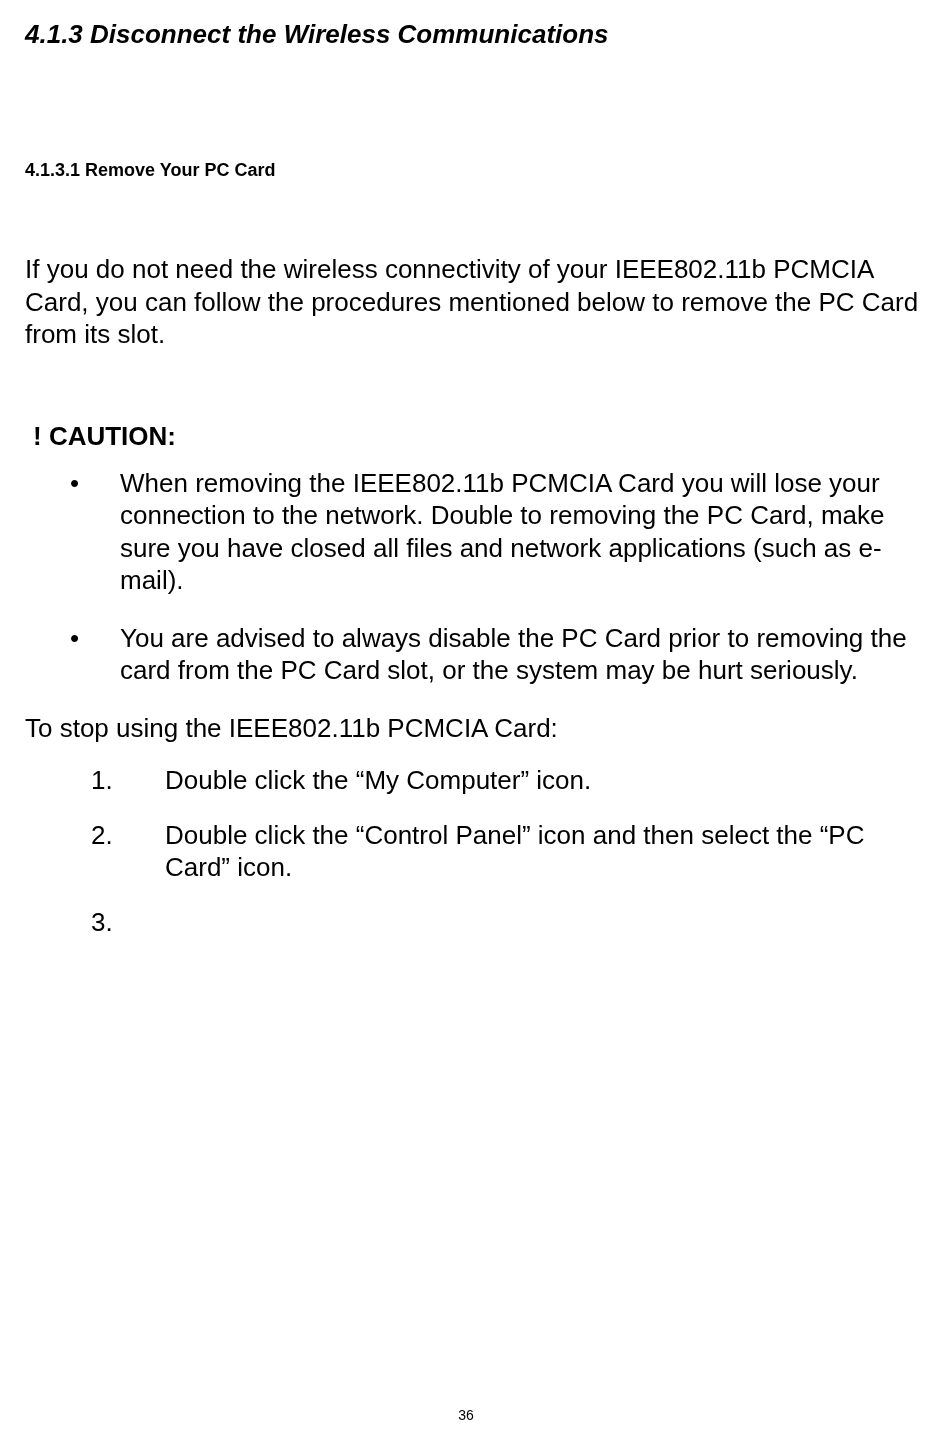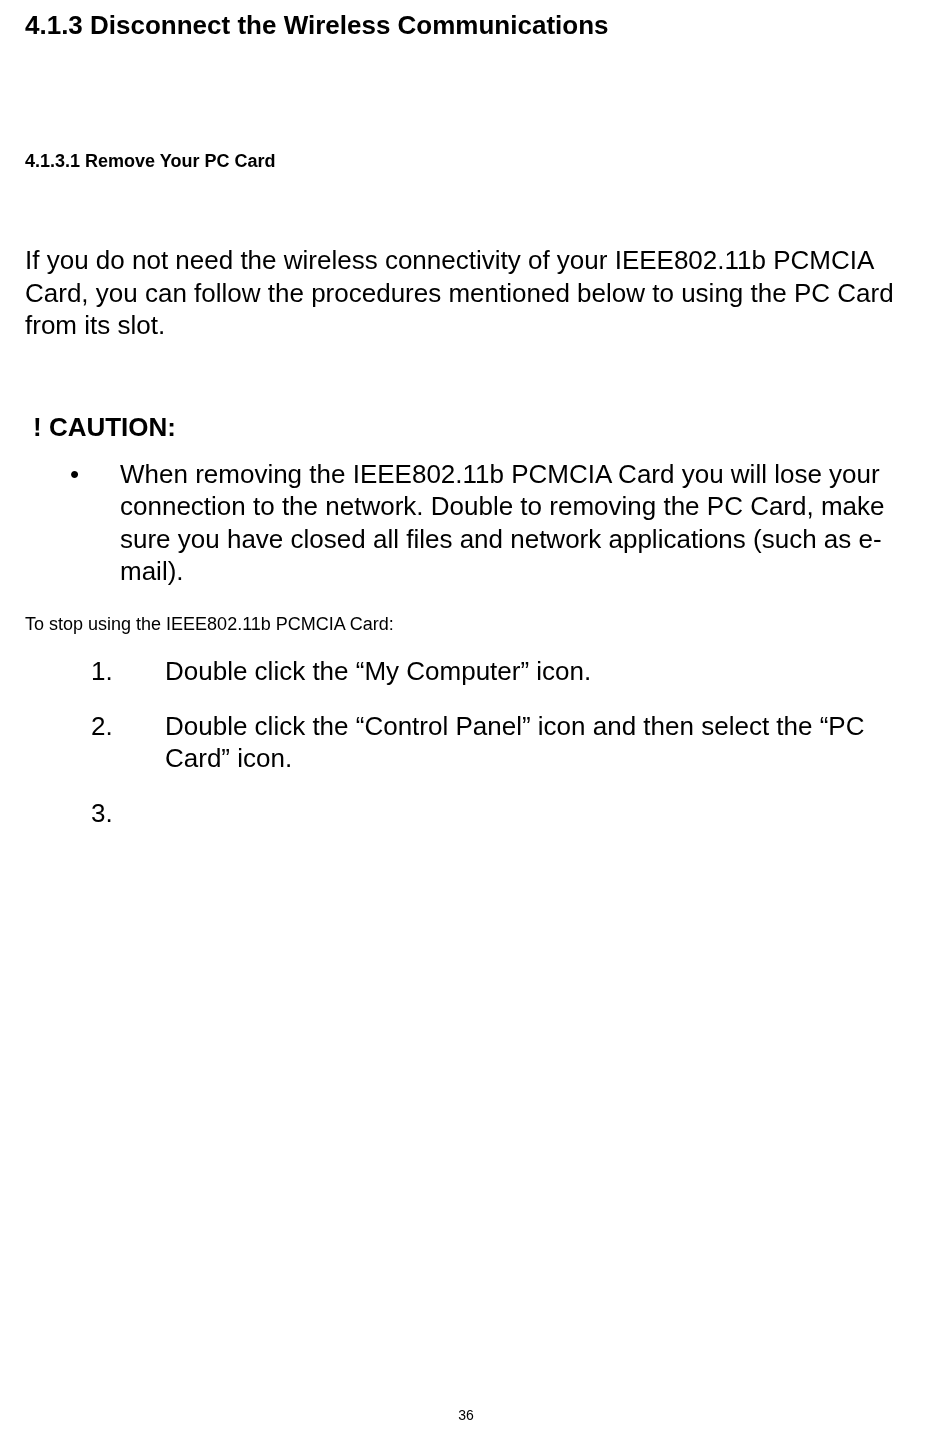--- a/index.html
+++ b/index.html
@@ -12,22 +12,23 @@
       background: #ffffff;
       color: #000000;
       width: 948px;
       height: 1453px;
       position: relative;
       padding: 0 25px;
     }
     .heading-1 {
       font-size: 26px;
       font-weight: bold;
-      margin-top: 10px;
+      margin-top: 19px;
       margin-bottom: 110px;
+      font-style: italic;
     }
     .heading-2 {
       font-size: 18px;
       font-weight: bold;
       margin-bottom: 72px;
     }
     .paragraph {
       font-size: 26px;
       line-height: 1.25;
       margin-bottom: 70px;
@@ -51,21 +52,21 @@
       margin-bottom: 25px;
     }
     .bullet-item::before {
       content: "•";
       position: absolute;
       left: 45px;
       top: 0;
       font-size: 26px;
     }
     .intro-line {
-      font-size: 18px;
+      font-size: 26px;
       line-height: 1.25;
       margin-bottom: 20px;
     }
     .numbered-list {
       list-style: none;
       padding: 0;
     }
     .numbered-item {
       font-size: 26px;
       line-height: 1.25;
@@ -87,26 +88,27 @@
       font-size: 14px;
     }
   </style>
 </head>
 <body>
 
 <h2 class="heading-1">4.1.3 Disconnect the Wireless Communications</h2>
 
 <h3 class="heading-2">4.1.3.1 Remove Your PC Card</h3>
 
-<p class="paragraph">If you do not need the wireless connectivity of your IEEE802.11b PCMCIA Card, you can follow the procedures mentioned below to using the PC Card from its slot.</p>
+<p class="paragraph">If you do not need the wireless connectivity of your IEEE802.11b PCMCIA Card, you can follow the procedures mentioned below to remove the PC Card from its slot.</p>
 
 <div class="caution-heading">! CAUTION:</div>
 
 <ul class="bullet-list">
   <li class="bullet-item">When removing the IEEE802.11b PCMCIA Card you will lose your connection to the network. Double to removing the PC Card, make sure you have closed all files and network applications (such as e-mail).</li>
+  <li class="bullet-item">You are advised to always disable the PC Card prior to removing the card from the PC Card slot, or the system may be hurt seriously.</li>
 </ul>
 
 <p class="intro-line">To stop using the IEEE802.11b PCMCIA Card:</p>
 
 <ol class="numbered-list">
   <li class="numbered-item">
     <span class="num">1.</span>
     <span>Double click the “My Computer” icon.</span>
   </li>
   <li class="numbered-item">

